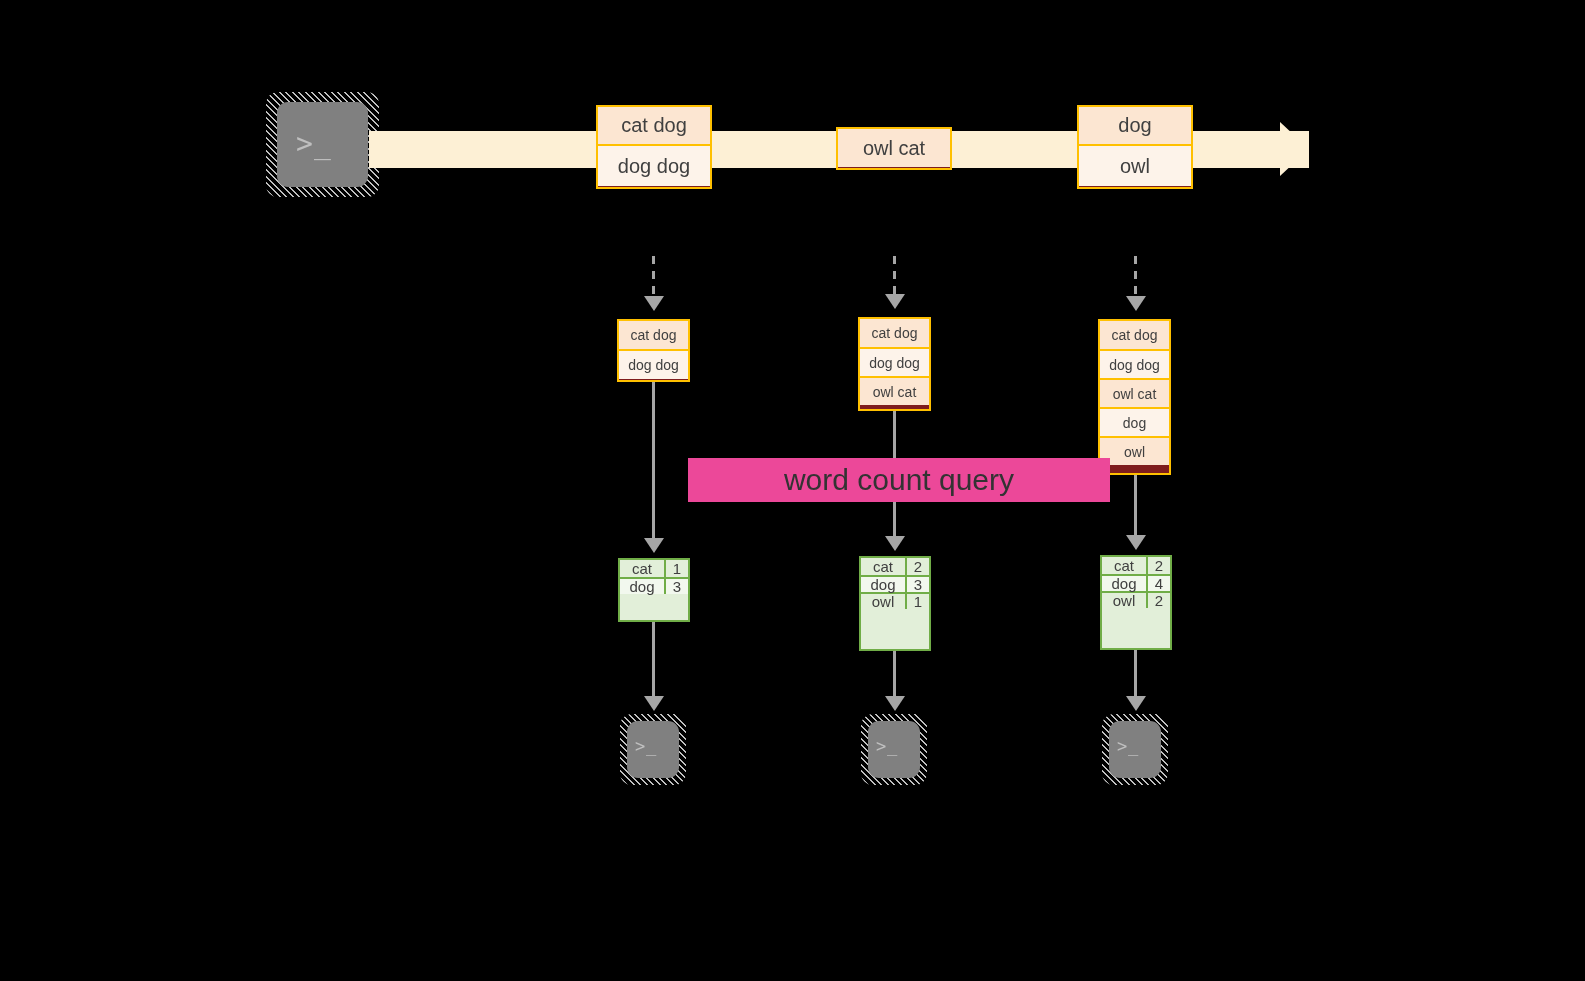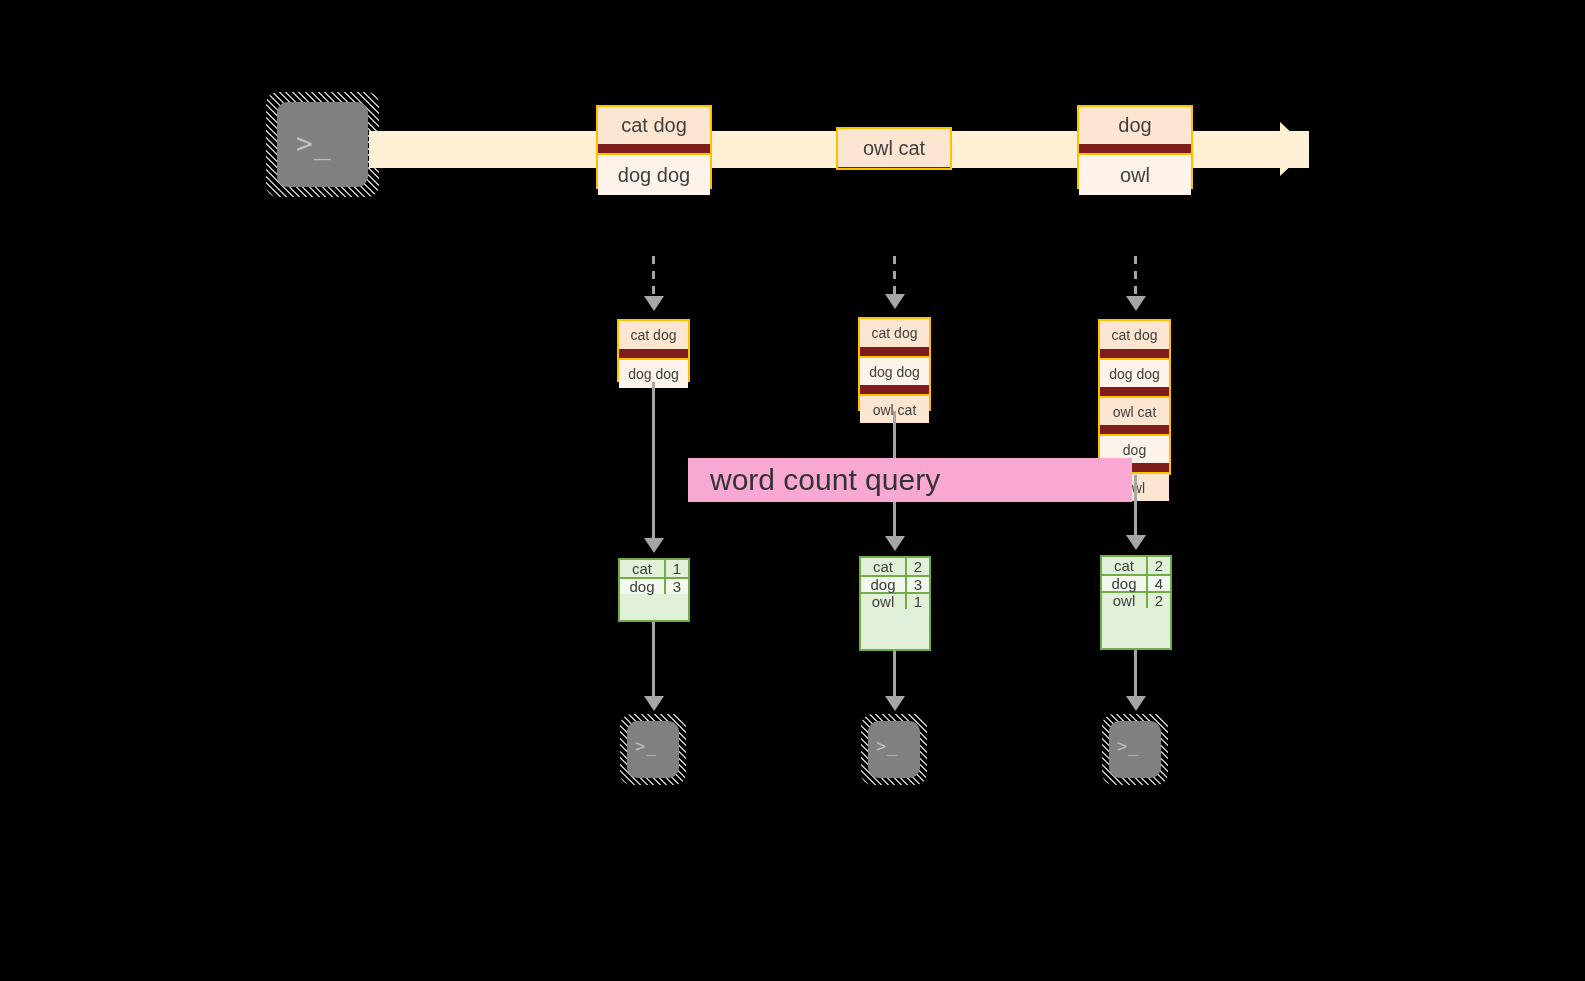--- a/index.html
+++ b/index.html
@@ -70,21 +70,20 @@
     justify-content: center;
     color: #404040;
     white-space: nowrap;
     background: #fce6d2;
   }
   .msgrow.alt {
     background: #fdf3ea;
   }
   .msgrow + .msgrow {
     border-top: 2.5px solid #ffc000;
-    margin-top: 9px;
   }
 
   
   .cnttable {
     position: absolute;
     box-sizing: border-box;
     border: 2.5px solid #70ad47;
     background: #e2efd9;
   }
   .cntrow {
@@ -132,25 +131,24 @@
     width: 0;
     height: 0;
     border-left: 10px solid transparent;
     border-right: 10px solid transparent;
     border-top: 15px solid #a6a6a6;
   }
 
   
   .qband {
     position: absolute;
-    background: #f9a8d4;
-    display: flex;
-    align-items: center;
-    justify-content: flex-start;
-    padding-left: 22px;
+    background: #ec4899;
+    display: flex;
+    align-items: center;
+    justify-content: center;
   }
   .qband span {
     color: #333333;
     font-size: 30px;
     white-space: nowrap;
   }
 </style>
 </head>
 <body>
 

